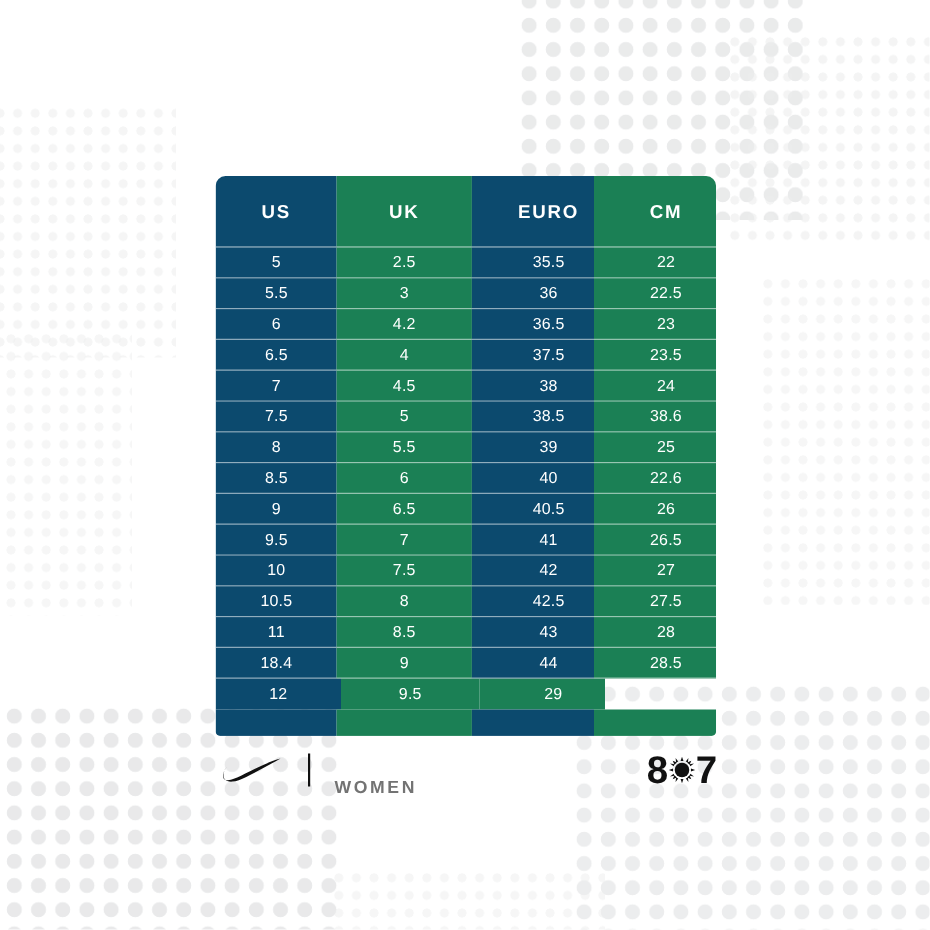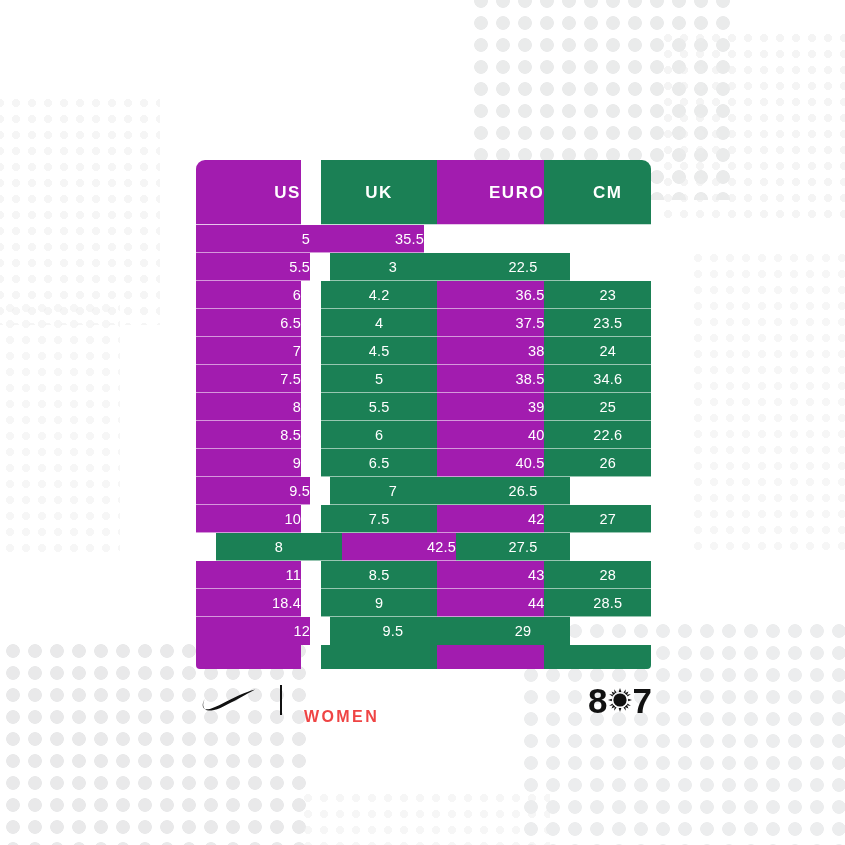--- a/index.html
+++ b/index.html
@@ -61,26 +61,26 @@
     font-size: 14.5px;
     line-height: 28px;
     height: 28px;
     border-bottom: 1px solid rgba(255,255,255,0.55);
     letter-spacing: .2px;
   }
   .t-row.body-row:last-child .t-cell { border-bottom: none; }
 
   
   .col-0 { width: 114px; }
-  .col-1 { width: 126px; margin-left: 20px; }
+  .col-1 { width: 126px; }
   .col-2 { width: 114px; padding-left: 29px; }
   .col-3 { width: 114px; padding-left: 20px; }
 
   
-  .shade-light { background: #a21caf; text-align: right; }
+  .shade-light { background: #0c4a6e; }
   .shade-dark  { background: #1b8055; }
 
   
   .t-row.header-row .t-cell {
     height: 65px;
     line-height: 65px;
     font-size: 17px;
     font-weight: bold;
     letter-spacing: 1.6px;
     border-bottom: 1px solid rgba(255,255,255,0.75);
@@ -107,21 +107,21 @@
   #footer-divider {
     width: 2px;
     height: 30px;
     background: #111111;
     margin: 0 22px 0 24px;
   }
   #footer-women-label {
     font-size: 16px;
     font-weight: bold;
     letter-spacing: 2.4px;
-    color: #ef4444;
+    color: #737373;
     margin-top: 33px;
   }
   #brand-87-logo {
     margin-left: auto;
     display: flex;
     align-items: center;
     color: #111111;
     font-size: 35px;
     font-weight: bold;
     letter-spacing: -1px;
@@ -151,25 +151,28 @@
 <div id="size-table">
   <div class="t-row header-row" id="header-row">
       <div class="t-cell col-0 shade-light">US</div>
       <div class="t-cell col-1 shade-dark">UK</div>
       <div class="t-cell col-2 shade-light">EURO</div>
       <div class="t-cell col-3 shade-dark">CM</div>
     </div>
   <div id="table-body">
       <div class="t-row body-row">
         <div class="t-cell col-0 shade-light">5</div>
+        <div class="t-cell col-1 shade-dark">2.5</div>
         <div class="t-cell col-2 shade-light">35.5</div>
+        <div class="t-cell col-3 shade-dark">22</div>
       </div>
       <div class="t-row body-row">
         <div class="t-cell col-0 shade-light">5.5</div>
         <div class="t-cell col-1 shade-dark">3</div>
+        <div class="t-cell col-2 shade-light">36</div>
         <div class="t-cell col-3 shade-dark">22.5</div>
       </div>
       <div class="t-row body-row">
         <div class="t-cell col-0 shade-light">6</div>
         <div class="t-cell col-1 shade-dark">4.2</div>
         <div class="t-cell col-2 shade-light">36.5</div>
         <div class="t-cell col-3 shade-dark">23</div>
       </div>
       <div class="t-row body-row">
         <div class="t-cell col-0 shade-light">6.5</div>
@@ -180,21 +183,21 @@
       <div class="t-row body-row">
         <div class="t-cell col-0 shade-light">7</div>
         <div class="t-cell col-1 shade-dark">4.5</div>
         <div class="t-cell col-2 shade-light">38</div>
         <div class="t-cell col-3 shade-dark">24</div>
       </div>
       <div class="t-row body-row">
         <div class="t-cell col-0 shade-light">7.5</div>
         <div class="t-cell col-1 shade-dark">5</div>
         <div class="t-cell col-2 shade-light">38.5</div>
-        <div class="t-cell col-3 shade-dark">34.6</div>
+        <div class="t-cell col-3 shade-dark">38.6</div>
       </div>
       <div class="t-row body-row">
         <div class="t-cell col-0 shade-light">8</div>
         <div class="t-cell col-1 shade-dark">5.5</div>
         <div class="t-cell col-2 shade-light">39</div>
         <div class="t-cell col-3 shade-dark">25</div>
       </div>
       <div class="t-row body-row">
         <div class="t-cell col-0 shade-light">8.5</div>
         <div class="t-cell col-1 shade-dark">6</div>
@@ -203,29 +206,31 @@
       </div>
       <div class="t-row body-row">
         <div class="t-cell col-0 shade-light">9</div>
         <div class="t-cell col-1 shade-dark">6.5</div>
         <div class="t-cell col-2 shade-light">40.5</div>
         <div class="t-cell col-3 shade-dark">26</div>
       </div>
       <div class="t-row body-row">
         <div class="t-cell col-0 shade-light">9.5</div>
         <div class="t-cell col-1 shade-dark">7</div>
+        <div class="t-cell col-2 shade-light">41</div>
         <div class="t-cell col-3 shade-dark">26.5</div>
       </div>
       <div class="t-row body-row">
         <div class="t-cell col-0 shade-light">10</div>
         <div class="t-cell col-1 shade-dark">7.5</div>
         <div class="t-cell col-2 shade-light">42</div>
         <div class="t-cell col-3 shade-dark">27</div>
       </div>
       <div class="t-row body-row">
+        <div class="t-cell col-0 shade-light">10.5</div>
         <div class="t-cell col-1 shade-dark">8</div>
         <div class="t-cell col-2 shade-light">42.5</div>
         <div class="t-cell col-3 shade-dark">27.5</div>
       </div>
       <div class="t-row body-row">
         <div class="t-cell col-0 shade-light">11</div>
         <div class="t-cell col-1 shade-dark">8.5</div>
         <div class="t-cell col-2 shade-light">43</div>
         <div class="t-cell col-3 shade-dark">28</div>
       </div>

